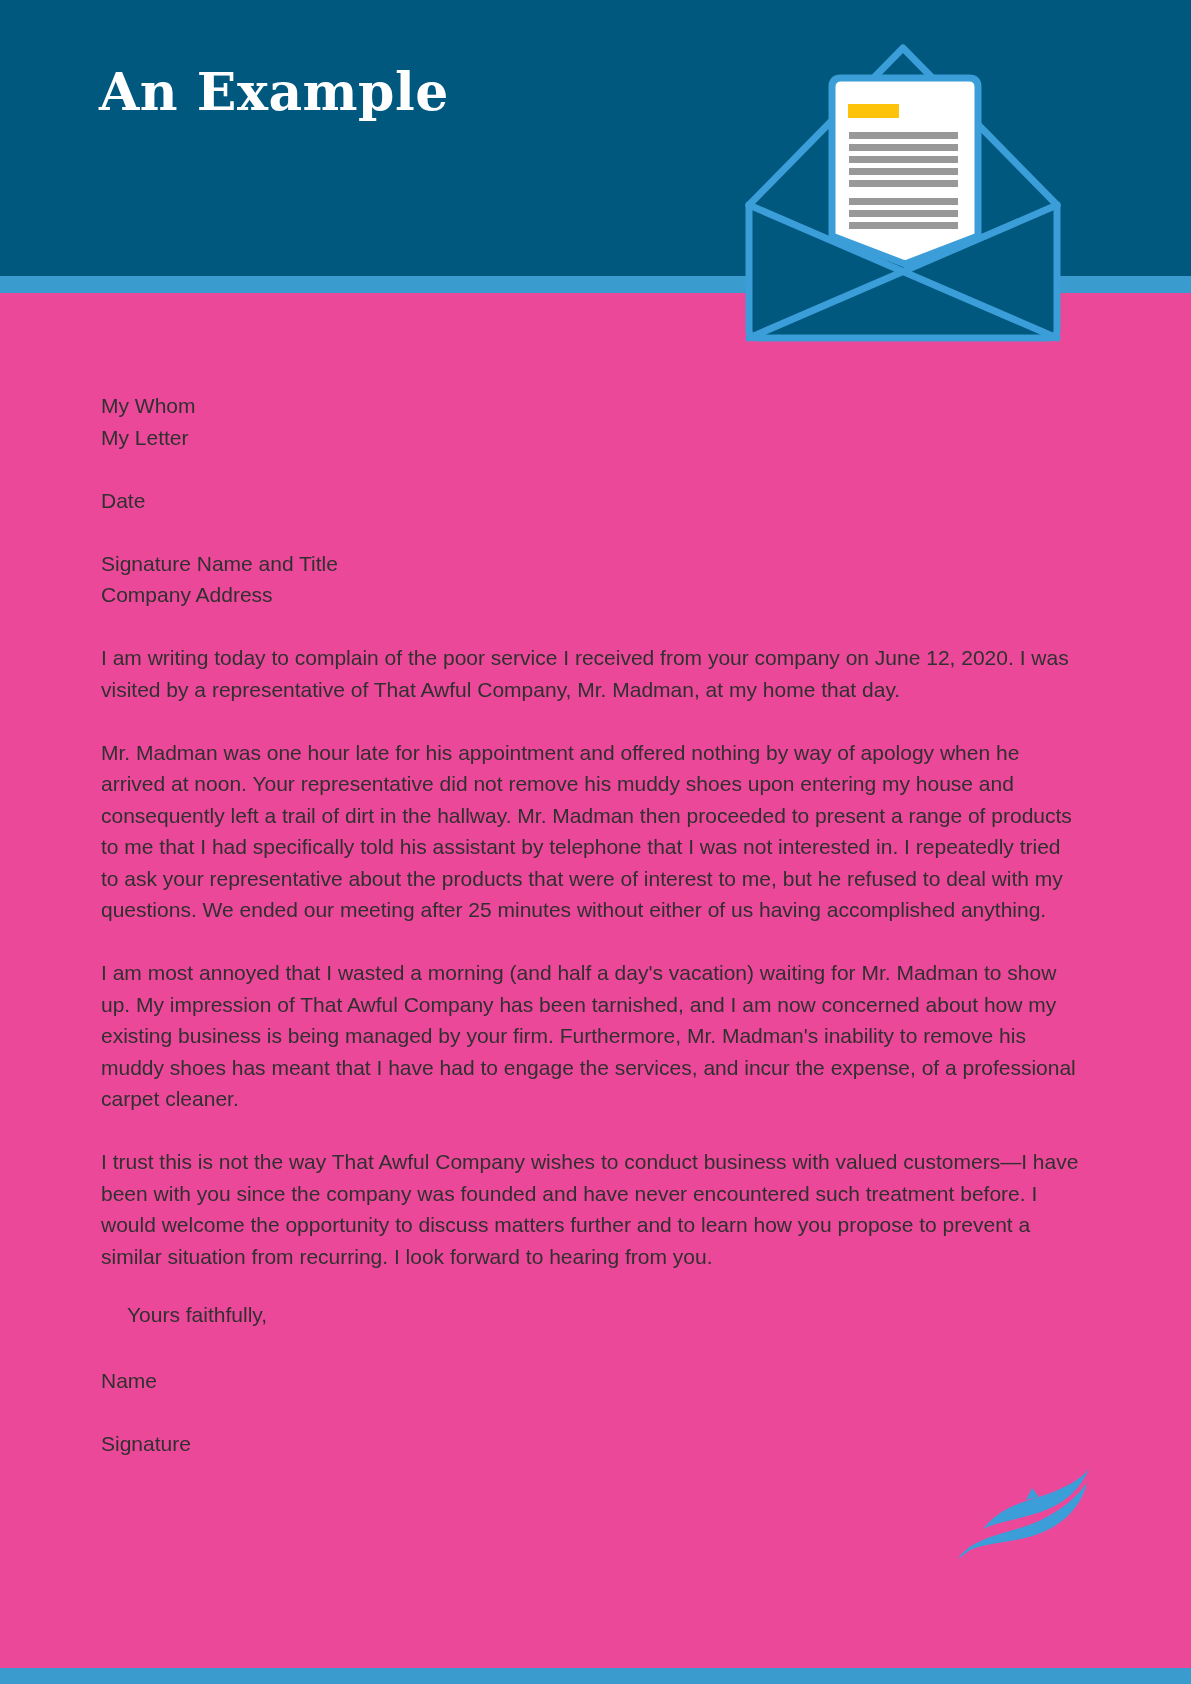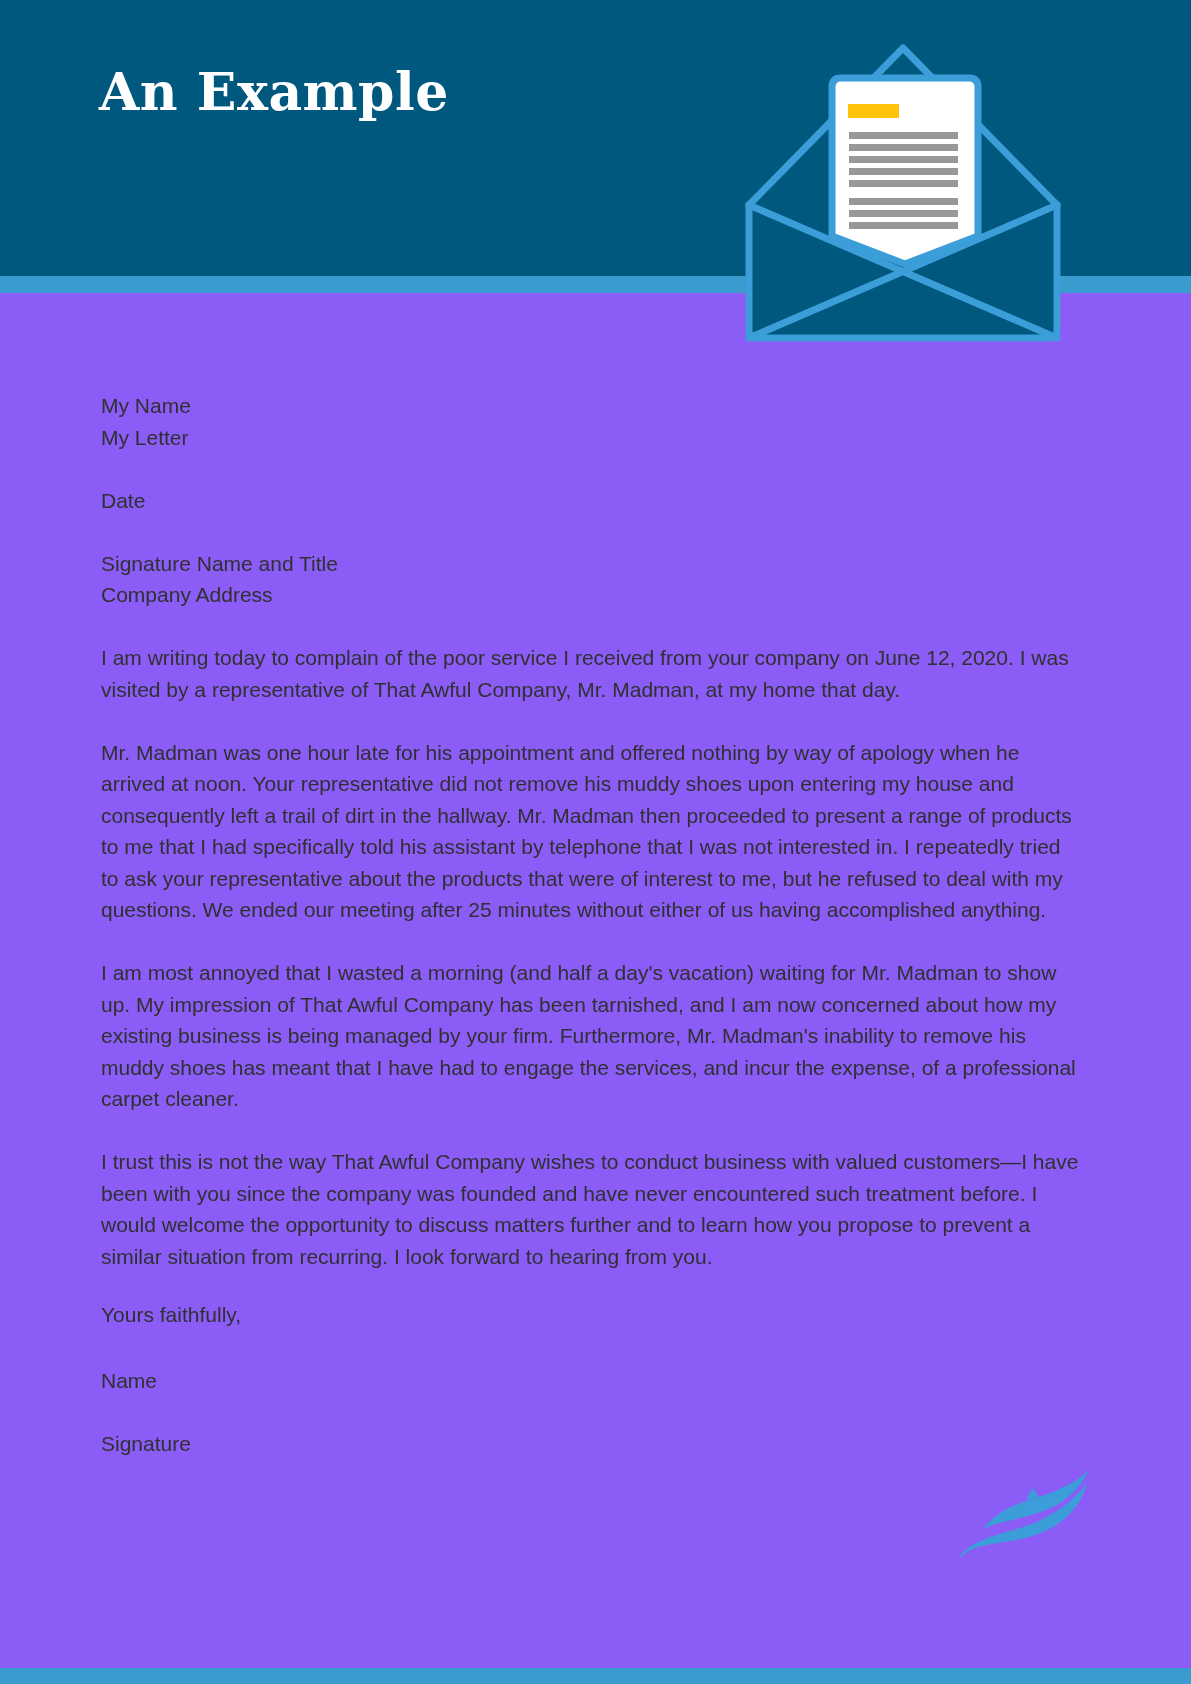--- a/index.html
+++ b/index.html
@@ -1,19 +1,19 @@
 <!DOCTYPE html>
 <html><head>
 <meta charset="utf-8">
 <style>
   html,body{margin:0;padding:0;background:#ffffff;}
   .page{
     position:relative;
     width:1191px;height:1684px;
-    background:#8b5cf6;
+    background:#ec4899;
     overflow:hidden;
     font-family:"Liberation Sans","DejaVu Sans",sans-serif;
   }
   
   .banner{
     position:absolute;left:0;top:0;width:1191px;height:276px;
     background:#00587f;
   }
   .banner-strip{
     position:absolute;left:0;top:276px;width:1191px;height:17px;
@@ -34,21 +34,21 @@
   
   .letter{
     position:absolute;left:0;top:293px;width:1191px;
     padding:97px 0 0 101px;
     box-sizing:border-box;
     color:#303030;
     font-size:21px;line-height:31.5px;
   }
   .letter .blk{margin:0 0 31.5px 0;max-width:980px;}
   .letter .blk.tight{margin-bottom:27px;}
-  .letter .blk.after-closing{margin-bottom:34px;}
+  .letter .blk.after-closing{margin-bottom:34px;margin-left:26px;}
   .letter .blk.after-signature{margin-bottom:27px;}
   
   .logo-wrap{
     position:absolute;left:956px;top:1466px;width:140px;height:94px;
   }
   
   .bottom-bar{
     position:absolute;left:0;bottom:0;width:1191px;height:16px;
     background:#3a9bce;
   }
@@ -87,21 +87,21 @@
       <rect x="849" y="180" width="109" height="7" fill="#989898"></rect>
 
       <rect x="849" y="198" width="109" height="7" fill="#989898"></rect>
       <rect x="849" y="210" width="109" height="7" fill="#989898"></rect>
       <rect x="849" y="222" width="109" height="7" fill="#989898"></rect>
     </svg>
   </div>
 
   <div class="letter">
     <div class="blk">
-      <div>My Name</div>
+      <div>My Whom</div>
       <div>My Letter</div>
     </div>
 
     <div class="blk">Date</div>
 
     <div class="blk">
       <div>Signature Name and Title</div>
       <div>Company Address</div>
     </div>
 

